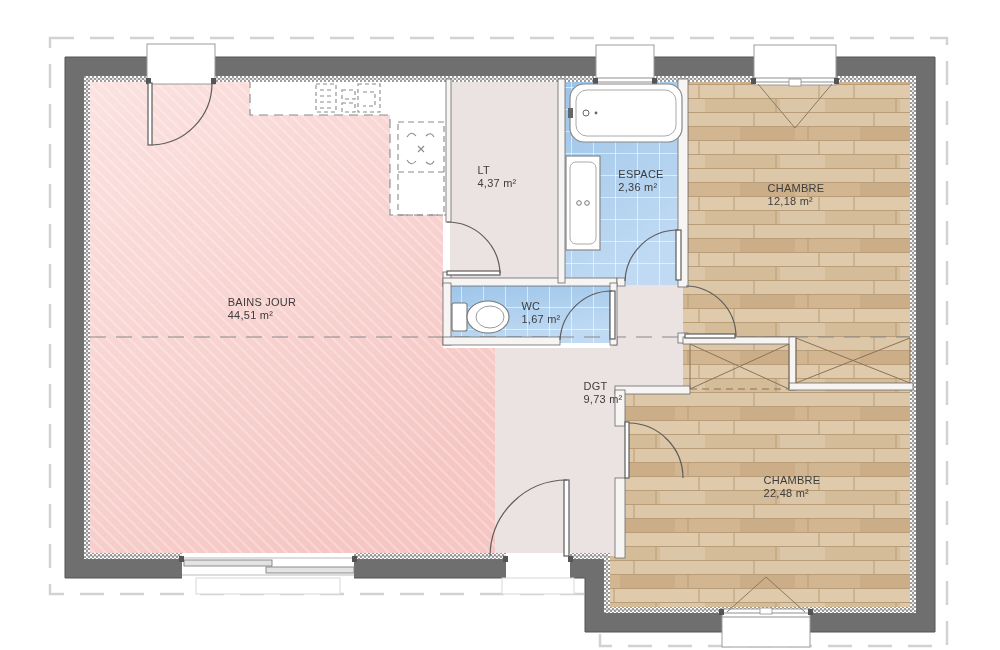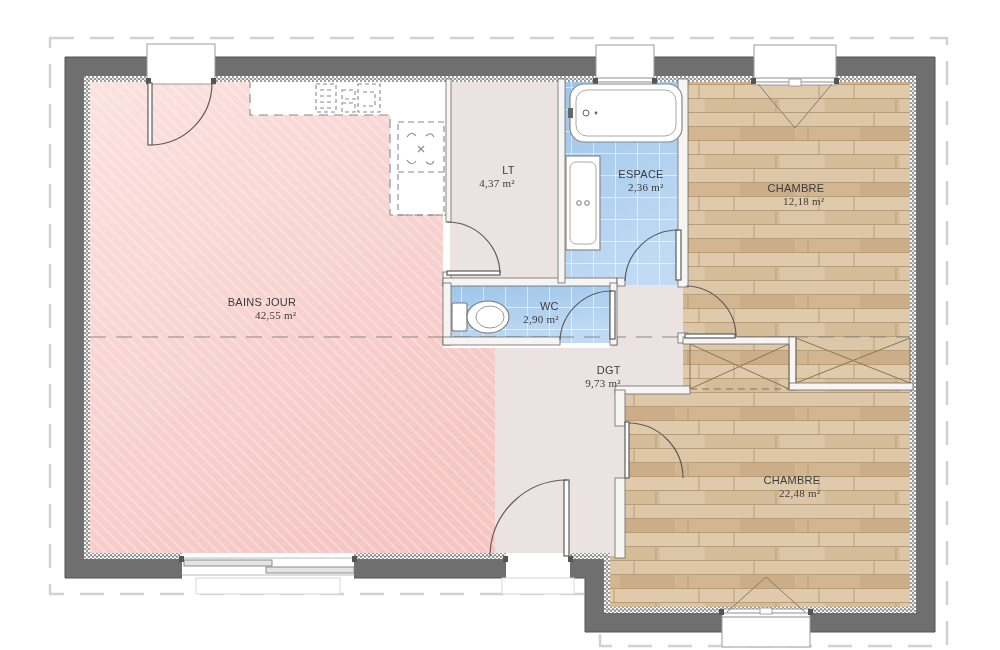--- a/index.html
+++ b/index.html
@@ -1,22 +1,22 @@
 <!DOCTYPE html>
 <html style="--wall: #6f6f6f; --roof-dash: #d2d2d2; --living-pink: #f6cbc8; --service-beige: #ebe3e1; --wet-blue: #a9cdec; --wood: #d8c09e; --label-text: #3c3c3c;"><head>
 <meta charset="utf-8">
 <style>
   html,body{margin:0;padding:0;background:#ffffff;}
   .stage{position:relative;width:1000px;height:650px;background:#fff;overflow:hidden;
          font-family:"Liberation Sans",sans-serif;}
   .stage svg{position:absolute;left:0;top:0;}
-  .room-label{position:absolute;transform:translateX(-50%);text-align:right;
+  .room-label{position:absolute;transform:translateX(-50%);text-align:left;
               color:#3c3c3c;font-size:11px;line-height:13px;letter-spacing:.25px;white-space:nowrap;}
   .room-label .rn{font-size:11px;}
-  .room-label .ra{font-size:11px;font-family:Liberation Serif, serif;}
+  .room-label .ra{font-size:11px;}
   .wallfill{fill:var(--wall,#6f6f6f);}
   .roof{stroke:var(--roof-dash,#d2d2d2);}
 </style>
 </head>
 <body>
 
 <div class="stage">
 <svg width="1000" height="650" viewBox="0 0 1000 650">
   <defs>
     <linearGradient id="pinkGrad" x1="0" y1="0" x2="0.6" y2="1">
@@ -210,35 +210,35 @@
     <g>
       <rect x="452" y="303" width="15" height="28" rx="2" fill="#fff" stroke="#777" stroke-width="1.1"></rect>
       <ellipse cx="488" cy="317" rx="21" ry="16" fill="#fff" stroke="#777" stroke-width="1.1"></ellipse>
       <ellipse cx="490" cy="317" rx="14" ry="11" fill="none" stroke="#9a9a9a" stroke-width="1"></ellipse>
     </g>
   </g>
 </svg>
 
 <div class="room-label" style="left:262px;top:296px;">
   <div class="rn">BAINS JOUR</div>
-  <div class="ra">42,55 m²</div>
+  <div class="ra">44,51 m²</div>
 </div>
 <div class="room-label" style="left:497px;top:164px;">
   <div class="rn">LT</div>
   <div class="ra">4,37 m²</div>
 </div>
 <div class="room-label" style="left:641px;top:168px;">
   <div class="rn">ESPACE</div>
   <div class="ra">2,36 m²</div>
 </div>
 <div class="room-label" style="left:541px;top:300px;">
   <div class="rn">WC</div>
-  <div class="ra">2,90 m²</div>
-</div>
-<div class="room-label" style="left:603px;top:364px;">
+  <div class="ra">1,67 m²</div>
+</div>
+<div class="room-label" style="left:603px;top:380px;">
   <div class="rn">DGT</div>
   <div class="ra">9,73 m²</div>
 </div>
 <div class="room-label" style="left:796px;top:182px;">
   <div class="rn">CHAMBRE</div>
   <div class="ra">12,18 m²</div>
 </div>
 <div class="room-label" style="left:792px;top:474px;">
   <div class="rn">CHAMBRE</div>
   <div class="ra">22,48 m²</div>

